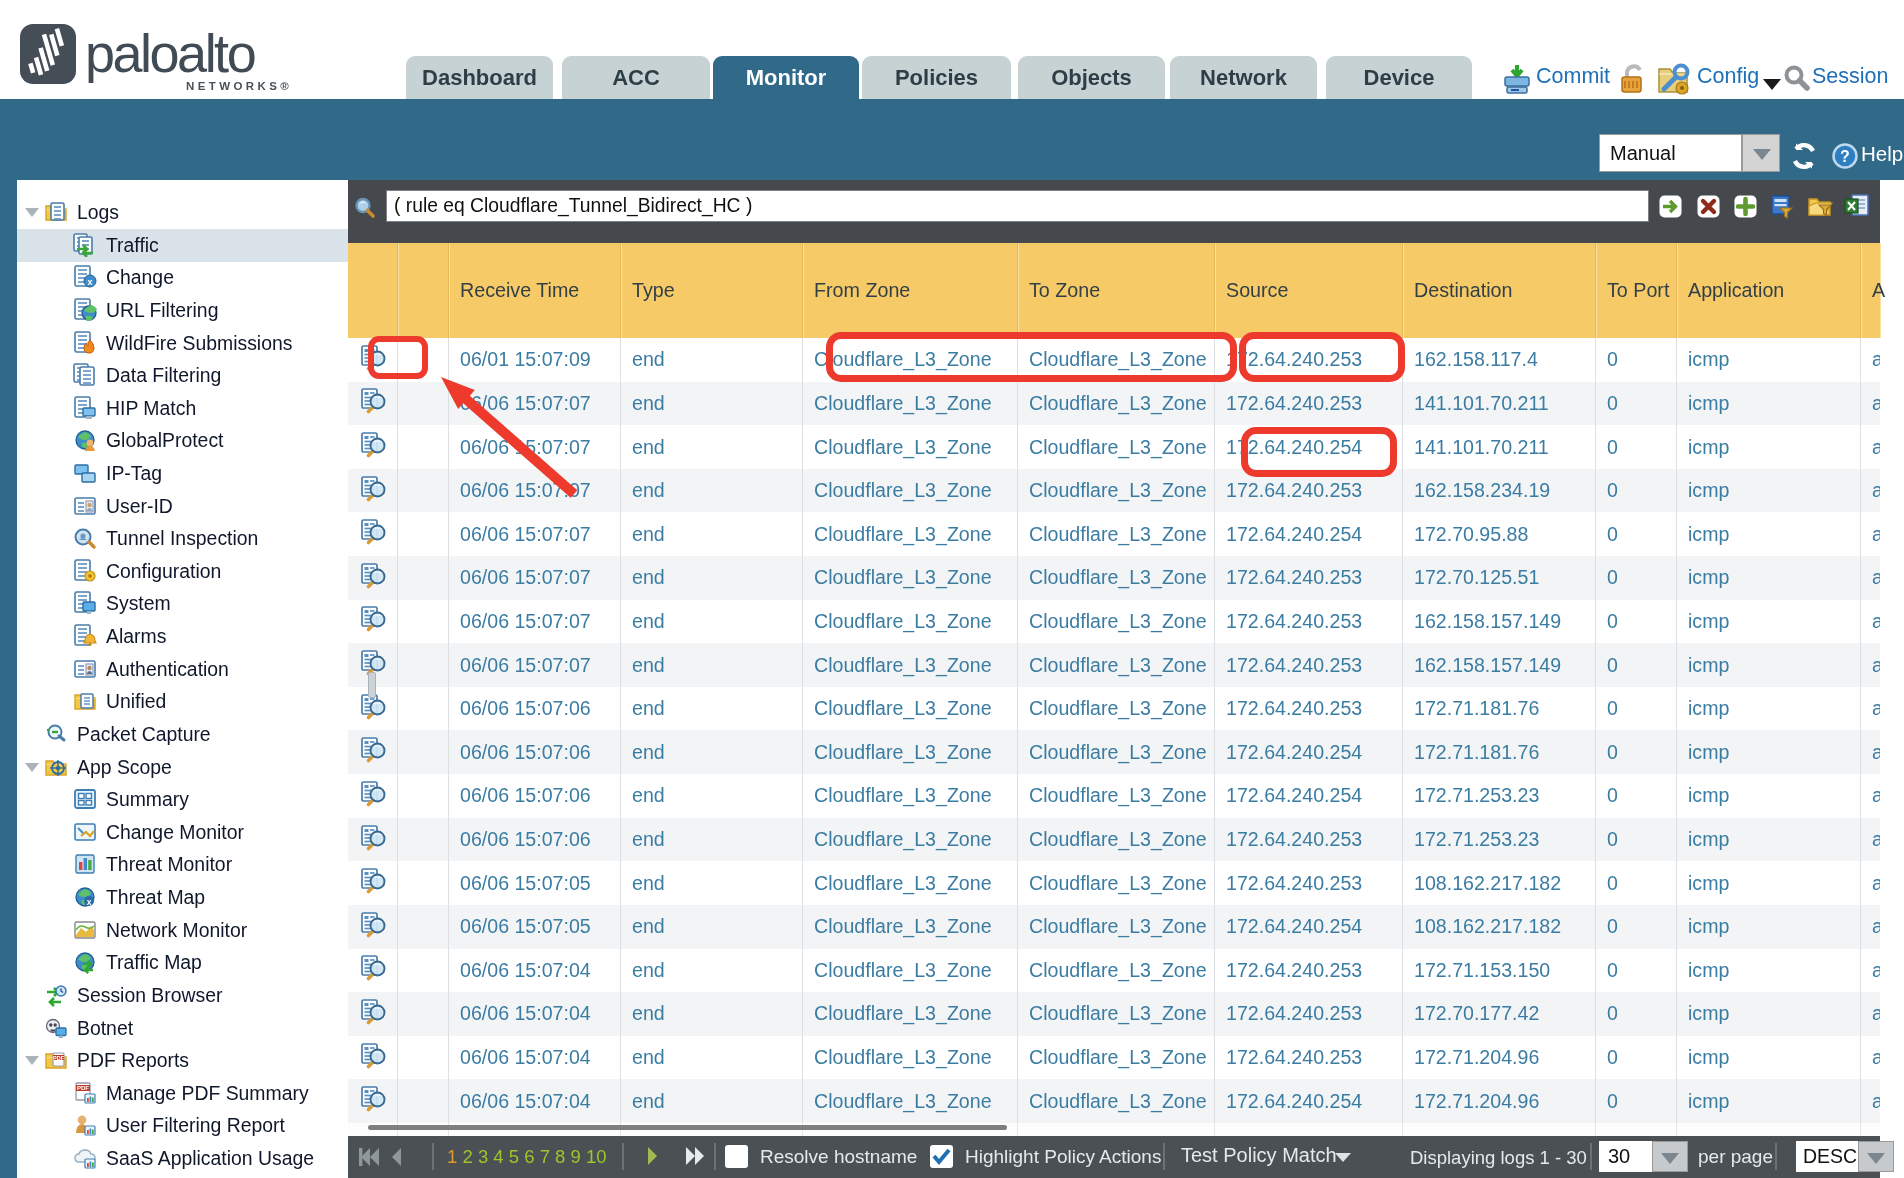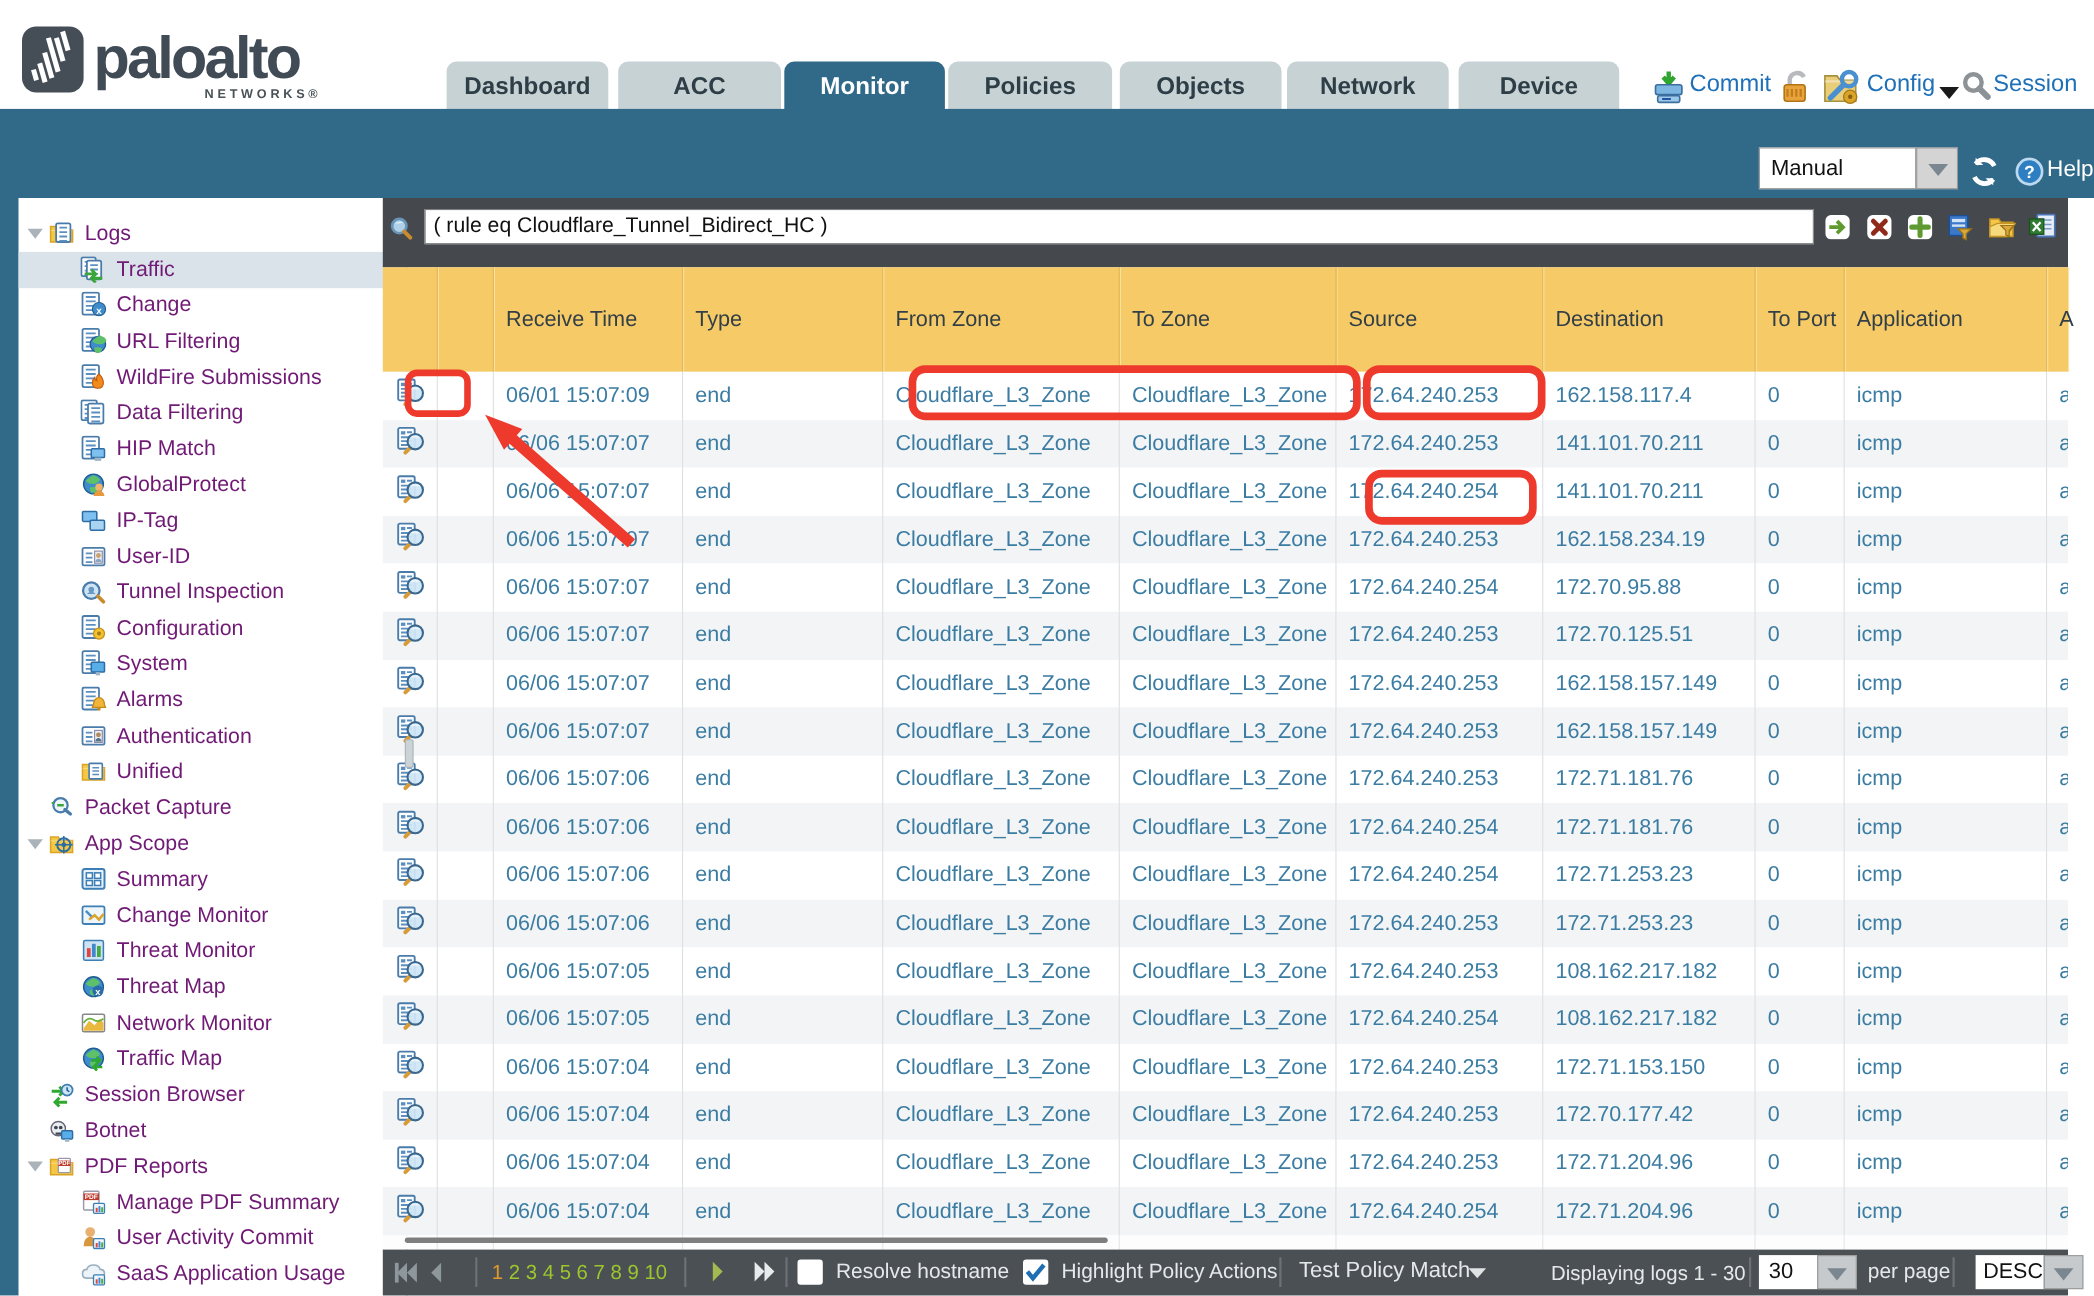--- a/index.html
+++ b/index.html
@@ -4,41 +4,41 @@
 <style>
   * { margin:0; padding:0; box-sizing:border-box; }
   html,body { width:1904px; height:1178px; overflow:hidden; }
   body { font-family:"Liberation Sans", sans-serif; }
   #app { position:relative; width:1904px; height:1178px; background:#fff; overflow:hidden; }
   .abs { position:absolute; }
 
   
   #tophdr { position:absolute; left:0; top:0; width:1904px; height:99px; background:#fff; }
   #logobox { position:absolute; left:20px; top:24px; width:56px; height:60px; background:#454d57; border-radius:13px; }
-  #logotext { position:absolute; left:85px; top:22px; font-size:54px; font-weight:bold; color:#414b55; letter-spacing:-2.5px; }
+  #logotext { position:absolute; left:85px; top:22px; font-size:54px; font-weight:normal; color:#414b55; letter-spacing:-2.5px; }
   #logonet { position:absolute; left:186px; top:80px; font-size:11.5px; font-weight:bold; color:#4a5257; letter-spacing:3.4px; }
 
   .tab { position:absolute; top:56px; height:44px; border-radius:9px 9px 0 0;
          background:#c7d2d5; color:#2e3e46; font-size:22px; font-weight:bold;
          text-align:center; line-height:44px; }
   .tab.active { background:#316a89; color:#fff; }
 
   .hlink { position:absolute; top:64px; font-size:21.5px; color:#1e70b8; }
 
   
   #band { position:absolute; left:0; top:99px; width:1904px; height:81px; background:#316a89; }
   #gutter { position:absolute; left:0; top:180px; width:17px; height:998px; background:#316a89; }
 
   #manualbox { position:absolute; left:1599px; top:134px; width:143px; height:38px; background:#fff; border:1px solid #9a9a9a; font-size:20px; color:#111; line-height:36px; padding-left:10px; }
   #manualarr { position:absolute; left:1742px; top:134px; width:38px; height:38px; background:#d4d4d4; border:1px solid #9a9a9a; }
   .selarr { position:absolute; width:0; height:0; border-left:9px solid transparent; border-right:9px solid transparent; border-top:11px solid #7a8690; }
 
   
   #sidebar { position:absolute; left:17px; top:180px; width:354px; height:998px; background:#fff; border-right:2px solid #b9bfc3; }
-  .ti { position:absolute; height:33px; display:flex; align-items:center; font-size:19.4px; color:#701a75; white-space:nowrap; }
+  .ti { position:absolute; height:33px; display:flex; align-items:center; font-size:19.4px; color:#0f172a; white-space:nowrap; }
   .ti.sel { background:#dae3e9; left:0; right:0; }
   .exp { position:absolute; width:0; height:0; border-left:7px solid transparent; border-right:7px solid transparent; border-top:9px solid #aab3b9; }
   .ic { position:absolute; width:24px; height:24px; }
 
   
   #main { position:absolute; left:348px; top:180px; width:1532px; height:998px; }
   #filterbar { position:absolute; left:0; top:0; width:1532px; height:63px; background:#45494d; }
   #finput { position:absolute; left:38px; top:10px; width:1263px; height:32px; background:#fff; border:1px solid #7d8184; font-size:19.3px; color:#101010; line-height:30px; padding-left:7px; }
 
   #thead { position:absolute; left:0; top:63px; width:1532px; height:95px; background:#f5ca67; display:flex; }
@@ -484,21 +484,21 @@
       </div>
 <div class="ti" style="top:929.4px;">
         <svg class="ic" style="left:56px; top:4px;" viewBox="0 0 24 24">
           <circle cx="9" cy="7" r="4.4" fill="#e8b071"></circle>
           <path d="M9 11 q-6 1 -6 9 l12 0 q0 -8 -6 -9 Z" fill="#d9963c"></path>
           <rect x="12" y="13" width="10" height="9" rx="1" fill="#eef6fb" stroke="#3d7fb5" stroke-width="1.2"></rect>
           <rect x="14" y="17" width="1.8" height="4" fill="#d44"></rect>
           <rect x="16.5" y="15.5" width="1.8" height="5.5" fill="#48c"></rect>
           <rect x="19" y="16.5" width="1.8" height="4.5" fill="#4a4"></rect>
         </svg>
-        <span style="position:absolute; left:89px;">User Activity Commit</span>
+        <span style="position:absolute; left:89px;">User Filtering Report</span>
       </div>
 <div class="ti" style="top:962.0px;">
         <svg class="ic" style="left:56px; top:4px;" viewBox="0 0 24 24">
           <path d="M6 16 q-4 0 -4 -4 q0 -4 4 -4 q1 -4 6 -4 q5 0 6 4 q4 0 4 4 q0 4 -4 4 Z" fill="#eef3f7" stroke="#9ab0c0" stroke-width="1.5"></path>
           <rect x="12" y="13" width="10" height="9" rx="1" fill="#eef6fb" stroke="#3d7fb5" stroke-width="1.2"></rect>
           <rect x="14" y="17" width="1.8" height="4" fill="#d44"></rect>
           <rect x="16.5" y="15.5" width="1.8" height="5.5" fill="#48c"></rect>
           <rect x="19" y="16.5" width="1.8" height="4.5" fill="#4a4"></rect>
         </svg>
         <span style="position:absolute; left:89px;">SaaS Application Usage</span>

